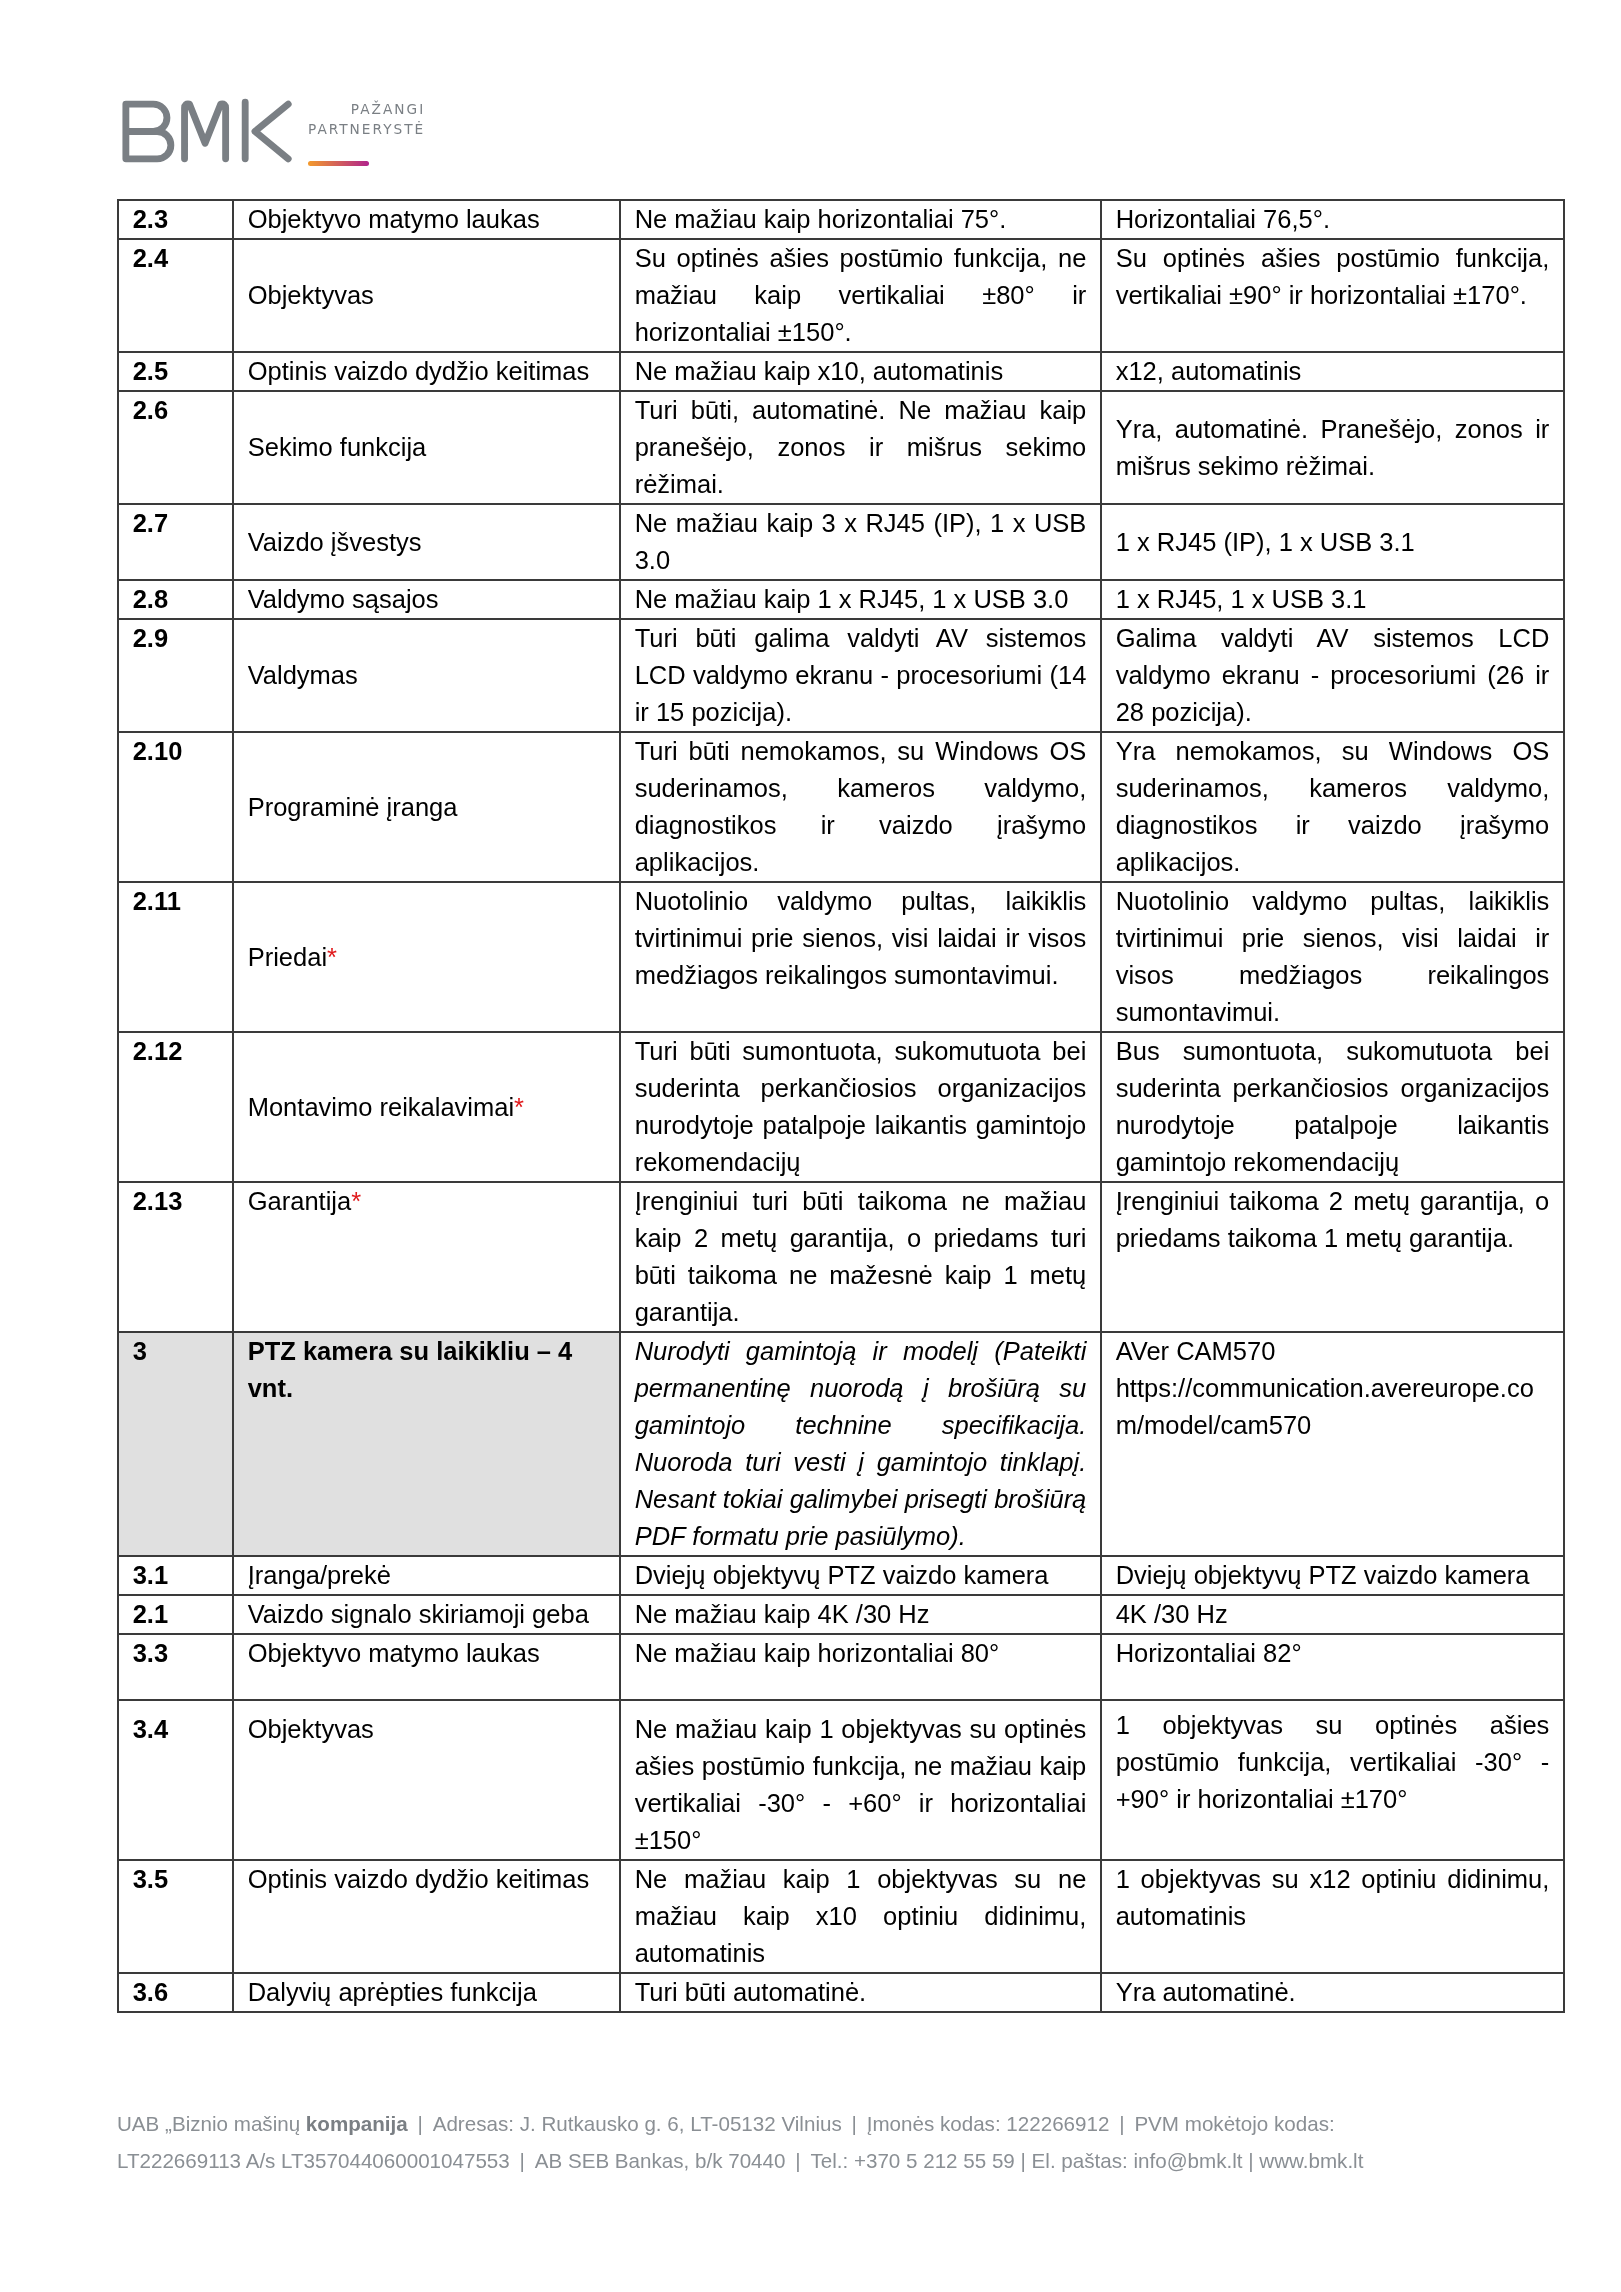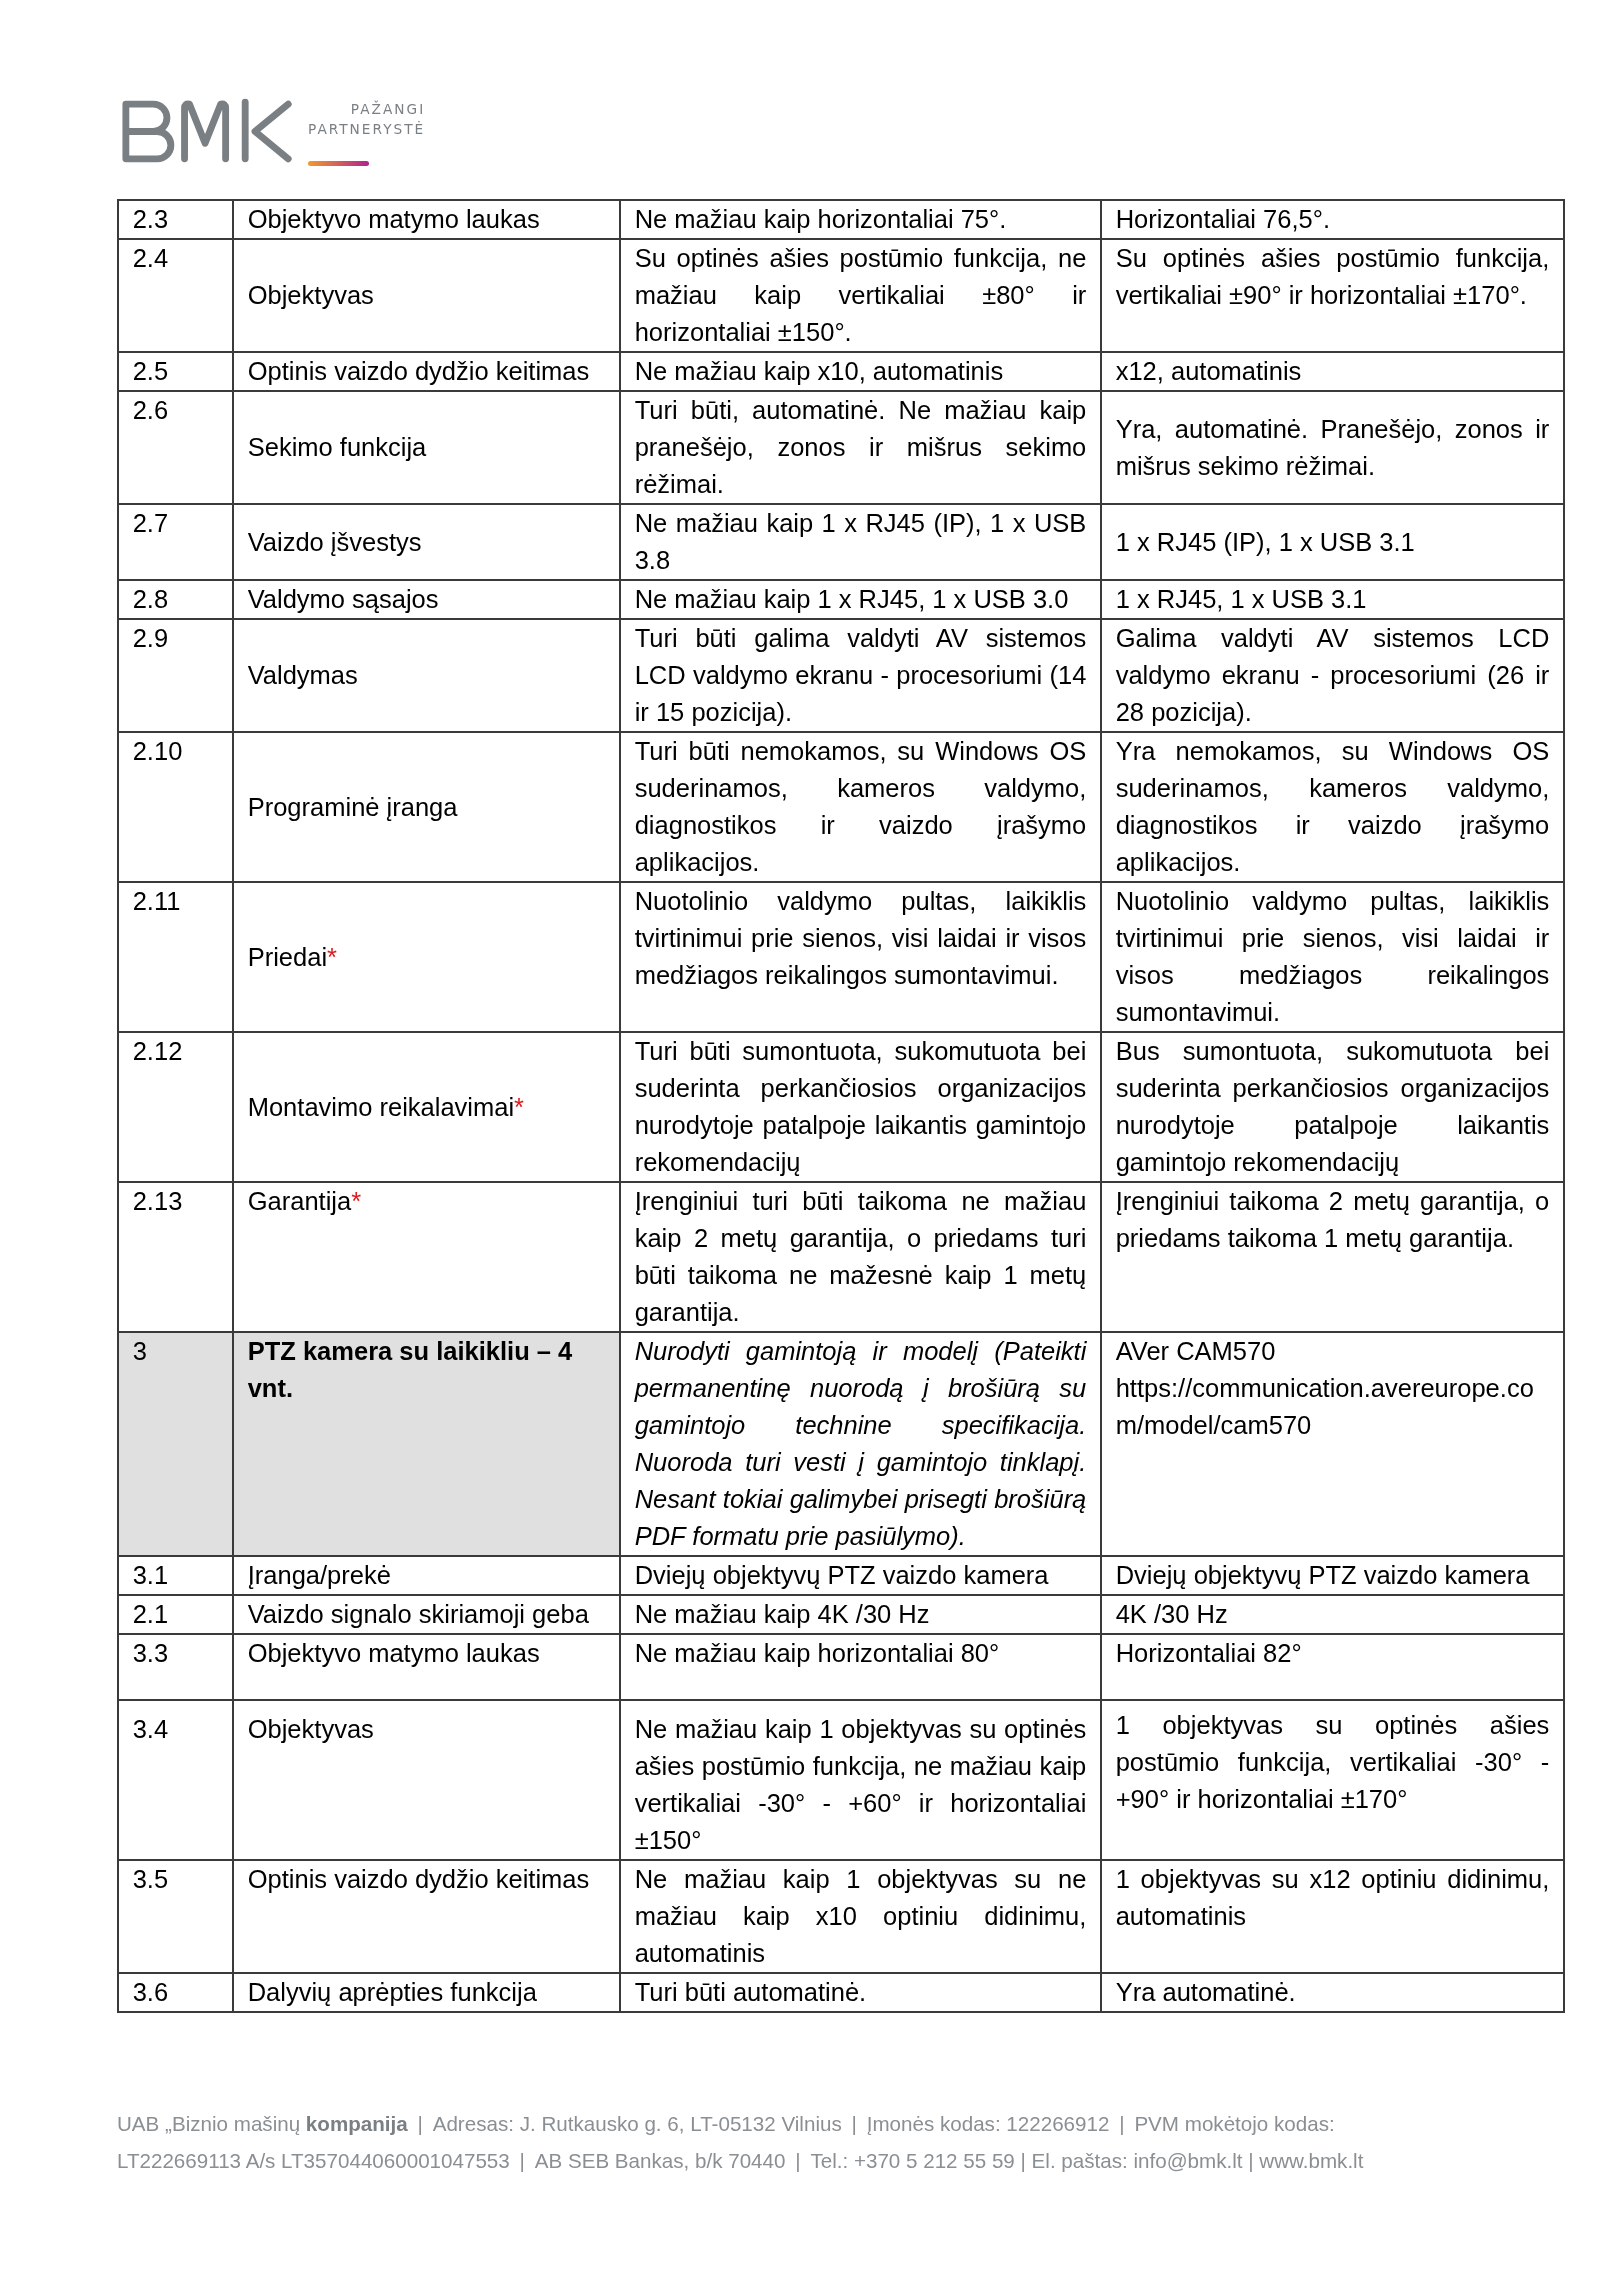--- a/index.html
+++ b/index.html
@@ -10,21 +10,21 @@
     .logo-bmk { position: absolute; left: 0; top: 0; }
     .logo-tag { position: absolute; left: 188px; top: 2px; font-family: "DejaVu Sans", sans-serif;
                 font-size: 13.7px; letter-spacing: 2px; line-height: 19.6px; color: #7a7f84; text-align: right; }
     .logo-bar { position: absolute; left: 188px; top: 63px; width: 61px; height: 4.9px; border-radius: 2.9px;
                 background: linear-gradient(90deg, #f39a2c, #b0238c); }
 
     table.spec { position: absolute; left: 117px; top: 199px; width: 1448px;
                  border-collapse: collapse; table-layout: fixed;
                  font-family: "Liberation Sans Narrow", "Liberation Sans", sans-serif; font-size: 25.5px; line-height: 37px; }
     table.spec td { border: 2px solid #3a3a3a; vertical-align: top; padding: 0 13.7px; }
-    td.num { font-weight: normal; width: 86px; }
+    td.num { font-weight: bold; width: 86px; }
     td.name { width: 359px; }
     td.req { width: 453px; text-align: justify; }
     td.off { text-align: justify; }
     td.mid { vertical-align: middle !important; }
     tr.section td.num, tr.section td.name { background: #e0e0e0; }
     tr.section td.name { font-weight: bold; }
     tr.section td.req { font-style: italic; }
     .star { color: #e0191b; }
     .brk { word-break: break-all; }
 
@@ -82,21 +82,21 @@
     </tr>
     <tr>
       <td class="num">2.6</td>
       <td class="name mid">Sekimo funkcija</td>
       <td class="req">Turi būti, automatinė. Ne mažiau kaip pranešėjo, zonos ir mišrus sekimo rėžimai.</td>
       <td class="off mid">Yra, automatinė. Pranešėjo, zonos ir mišrus sekimo rėžimai.</td>
     </tr>
     <tr>
       <td class="num">2.7</td>
       <td class="name mid">Vaizdo įšvestys</td>
-      <td class="req">Ne mažiau kaip 1 x RJ45 (IP), 1 x USB 3.8</td>
+      <td class="req">Ne mažiau kaip 3 x RJ45 (IP), 1 x USB 3.0</td>
       <td class="off mid">1 x RJ45 (IP), 1 x USB 3.1</td>
     </tr>
     <tr>
       <td class="num">2.8</td>
       <td class="name">Valdymo sąsajos</td>
       <td class="req">Ne mažiau kaip 1 x RJ45, 1 x USB 3.0</td>
       <td class="off">1 x RJ45, 1 x USB 3.1</td>
     </tr>
     <tr>
       <td class="num">2.9</td>

